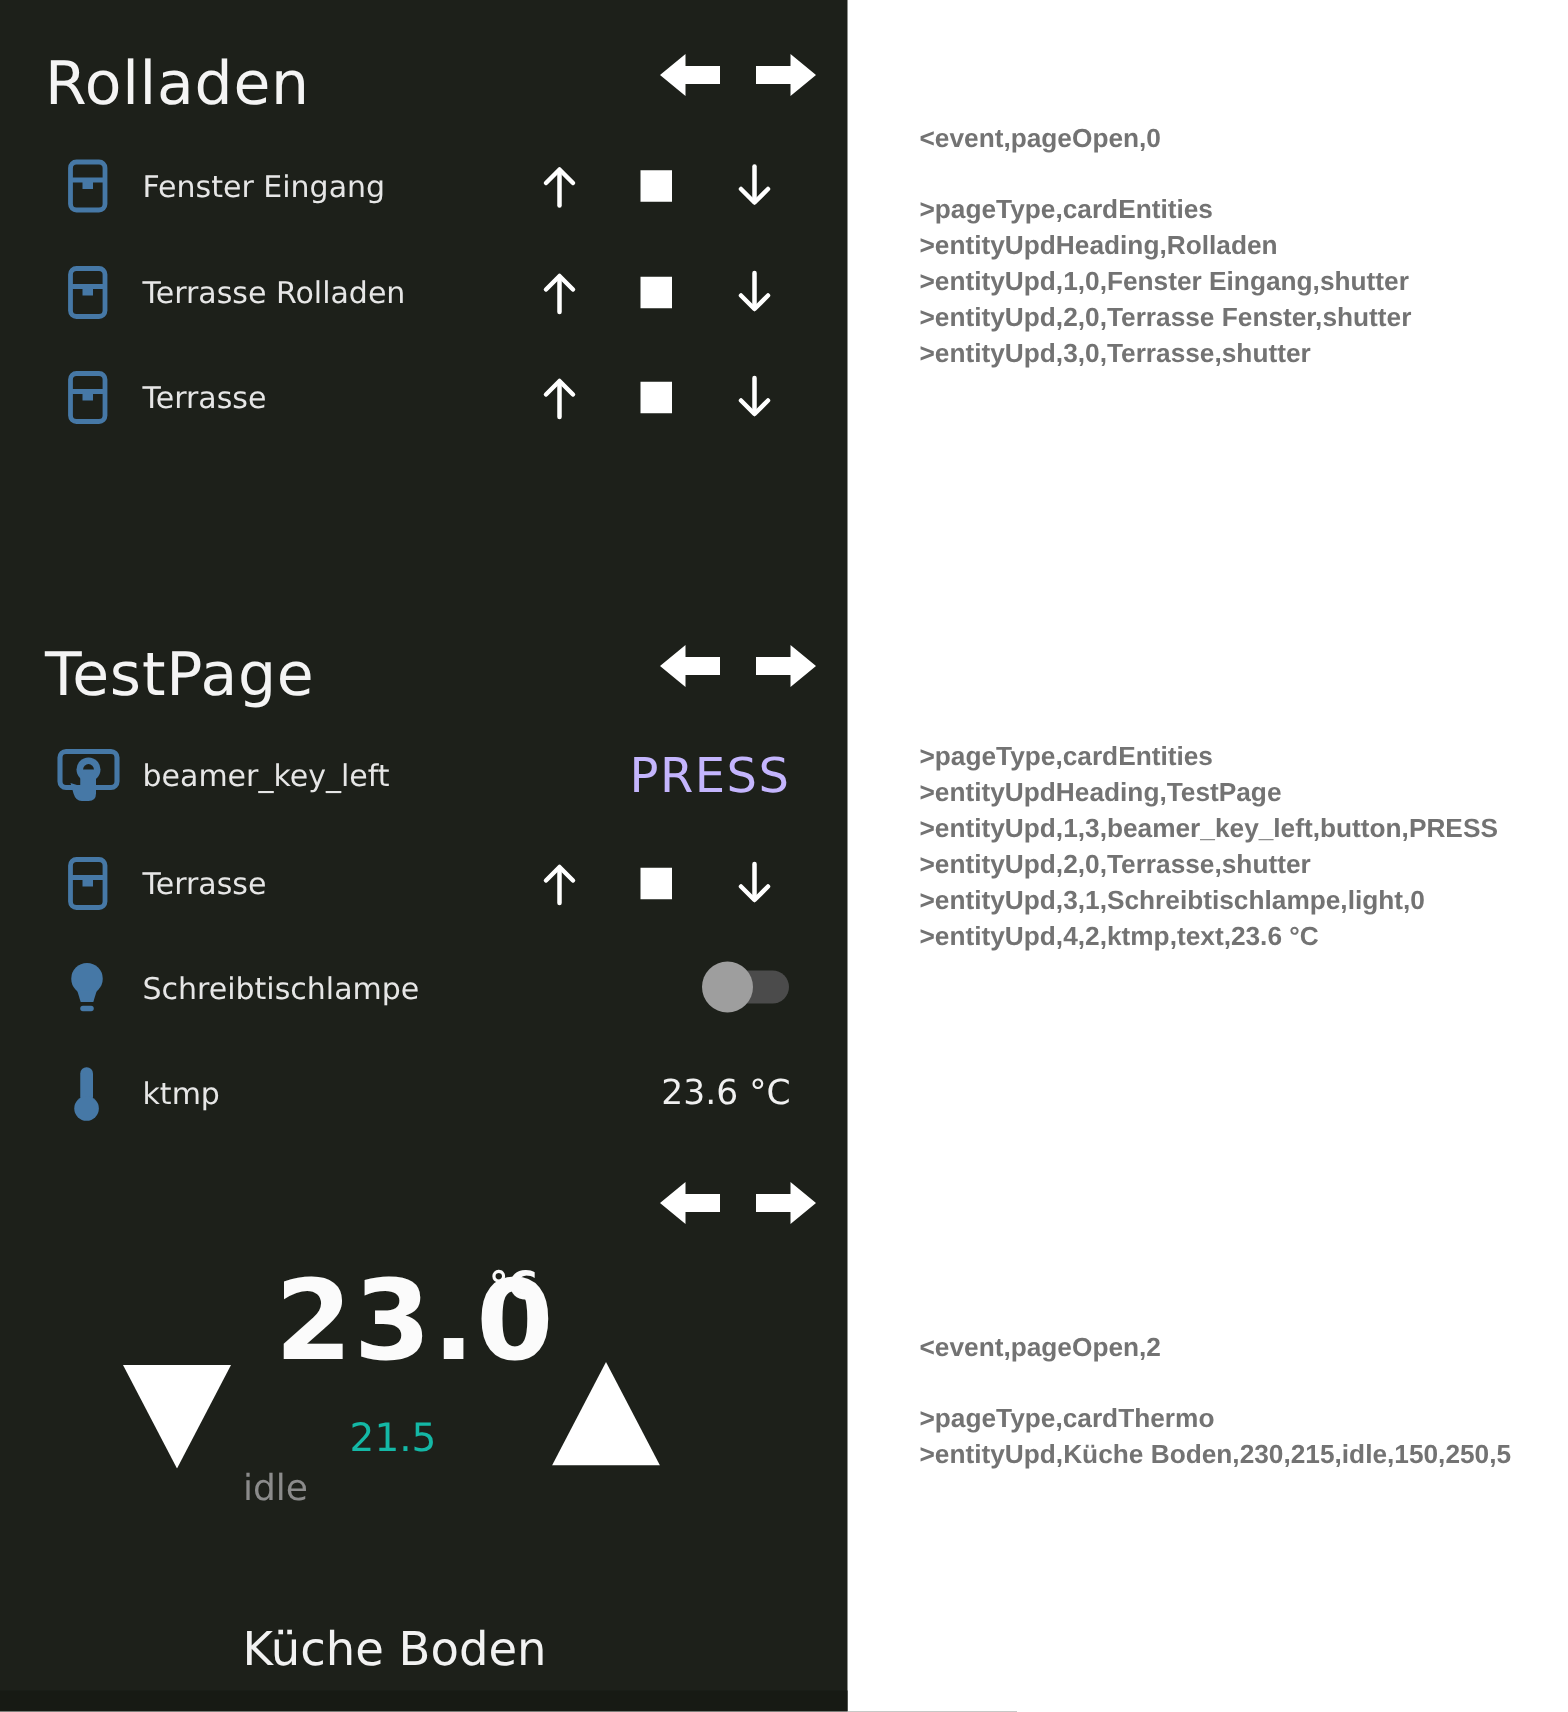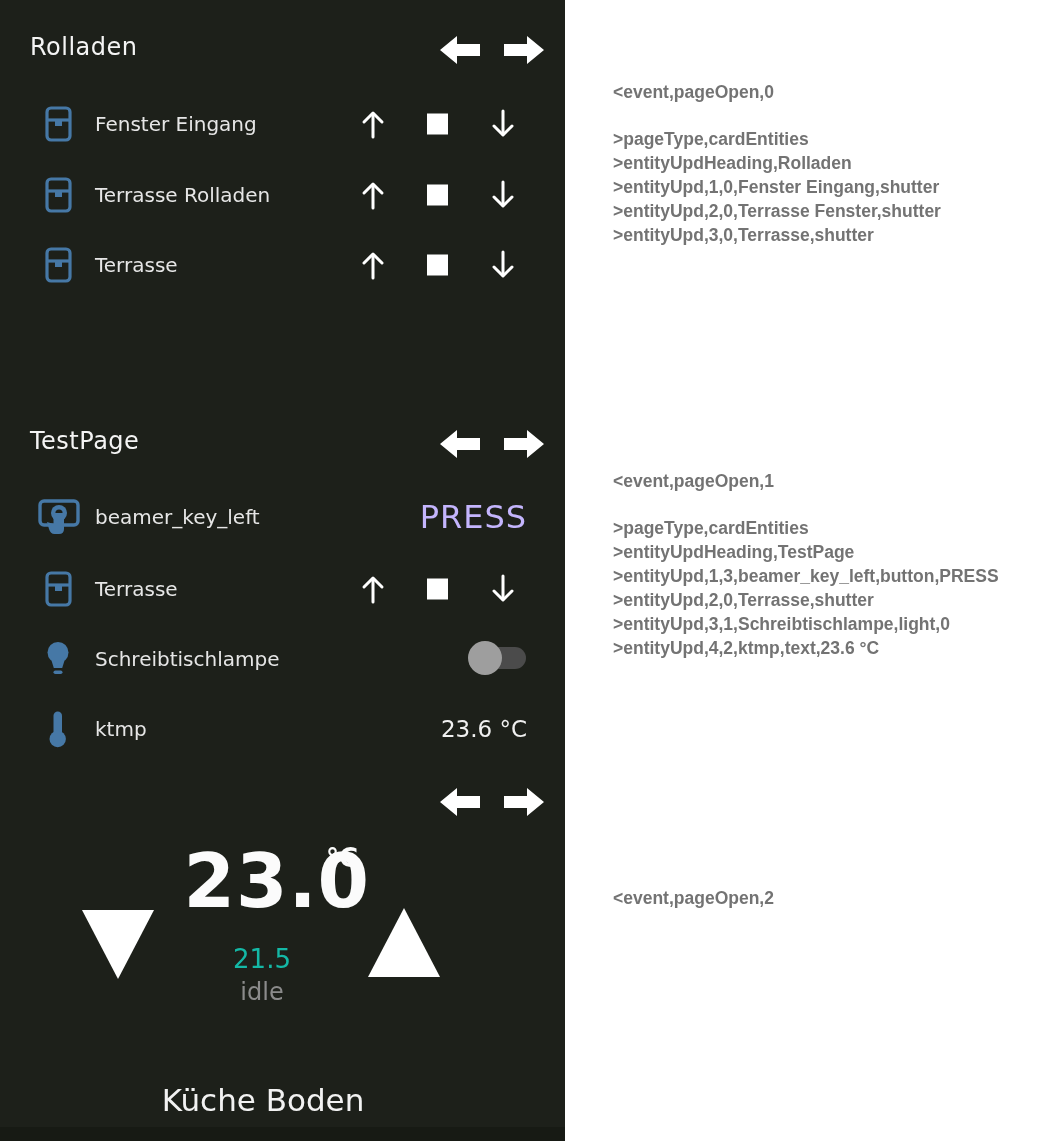--- a/index.html
+++ b/index.html
@@ -6,21 +6,21 @@
   html,body { width:1045px; height:1141px; background:#ffffff; overflow:hidden;
               font-family:"DejaVu Sans", sans-serif; }
   .stage { position:relative; width:1045px; height:1141px; }
 
   
   .panel-col { position:absolute; left:0; top:0; width:565px; height:1141px;
                background:#1d201a; }
   .bottom-strip { position:absolute; left:0; top:1127px; width:565px; height:14px;
                   background:#171a14; }
 
-  .heading { position:absolute; left:30px; color:#f4f4f4; font-size:24px;
+  .heading { position:absolute; left:30px; color:#f4f4f4; font-size:40px;
              font-weight:400; letter-spacing:0.5px; }
 
   .nav-arrow { position:absolute; width:40px; height:32px; }
 
   .row { position:absolute; left:0; width:565px; height:72px; }
   .row .ent-icon { position:absolute; left:45px; top:50%; transform:translateY(-50%); }
   .row .ent-label { position:absolute; left:95px; top:50%; transform:translateY(-50%);
                     color:#e6e6e6; font-size:20px; white-space:nowrap; }
 
   .ctl-up   { position:absolute; left:360px; top:50%; transform:translateY(-50%); width:26px; height:30px; }
@@ -38,21 +38,21 @@
   .toggle .knob { position:absolute; left:-4px; top:-6px; width:34px; height:34px;
                   border-radius:50%; background:#9e9e9e; }
 
   
   .thermo-temp { position:absolute; left:140px; top:838px; width:230px; text-align:right;
                  color:#fbfbfb; font-size:74px; font-weight:700; letter-spacing:1px; }
   .thermo-unit { position:absolute; left:326px; top:843px; color:#fbfbfb;
                  font-size:26px; font-weight:700; }
   .thermo-target { position:absolute; left:162px; top:944px; width:200px; text-align:center;
                    color:#14b8a6; font-size:26px; }
-  .thermo-state  { position:absolute; left:162px; top:978px; width:200px; text-align:center;
+  .thermo-state  { position:absolute; left:162px; top:978px; width:200px; text-align:left;
                    color:#8b8b8b; font-size:24px; }
   .thermo-name { position:absolute; left:63px; top:1082px; width:400px; text-align:center;
                  color:#f2f2f2; font-size:31px; }
   .tri { position:absolute; width:72px; height:69px; }
 
   
   .proto { position:absolute; left:613px; width:430px; color:#737373;
            font-family:"Liberation Sans", sans-serif; font-weight:700;
            font-size:17.5px; line-height:24px; white-space:nowrap; }
   .proto .evt { display:block; }
@@ -241,26 +241,27 @@
   <div>
     <div class="proto" style="top:80px">
       <span class="evt">&lt;event,pageOpen,0</span>
       <span class="lines" style="white-space:pre-line">&gt;pageType,cardEntities
 &gt;entityUpdHeading,Rolladen
 &gt;entityUpd,1,0,Fenster Eingang,shutter
 &gt;entityUpd,2,0,Terrasse Fenster,shutter
 &gt;entityUpd,3,0,Terrasse,shutter</span>
     </div>
     <div class="proto" style="top:469px">
-      <span class="evt">&lt;event,pageOpen,1</span>
       <span class="lines" style="white-space:pre-line">&gt;pageType,cardEntities
 &gt;entityUpdHeading,TestPage
 &gt;entityUpd,1,3,beamer_key_left,button,PRESS
 &gt;entityUpd,2,0,Terrasse,shutter
 &gt;entityUpd,3,1,Schreibtischlampe,light,0
 &gt;entityUpd,4,2,ktmp,text,23.6 °C</span>
     </div>
     <div class="proto" style="top:886px">
       <span class="evt">&lt;event,pageOpen,2</span>
+      <span class="lines" style="white-space:pre-line">&gt;pageType,cardThermo
+&gt;entityUpd,Küche Boden,230,215,idle,150,250,5</span>
     </div>
   </div>
 
 </div>
 
 </body></html>

